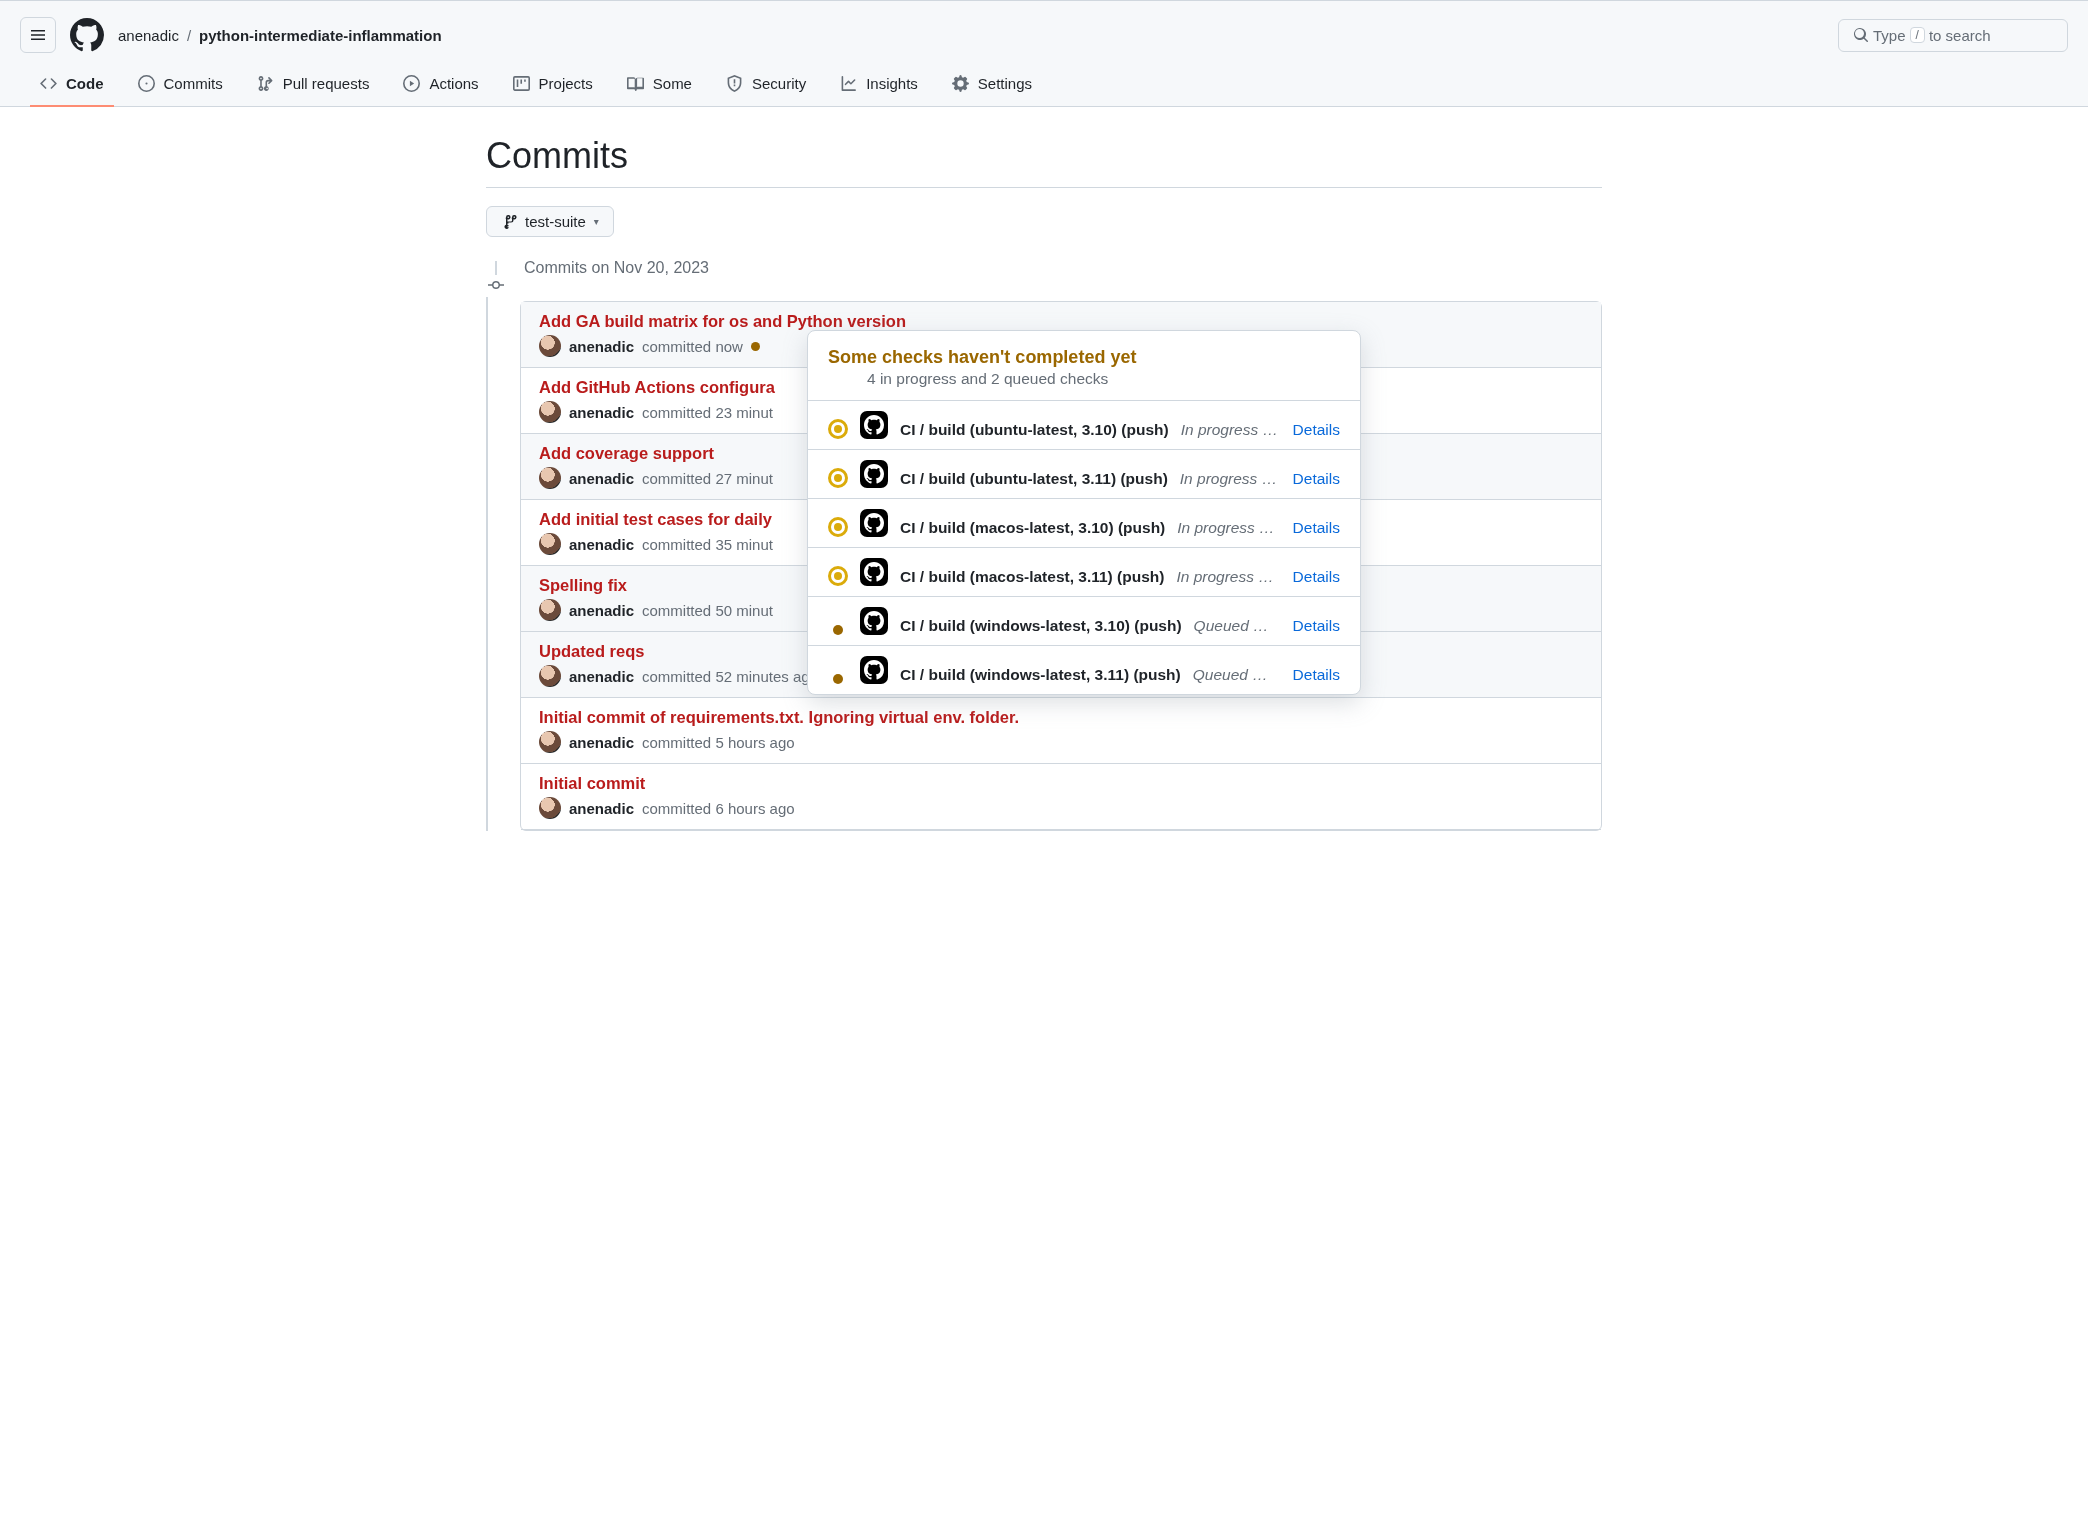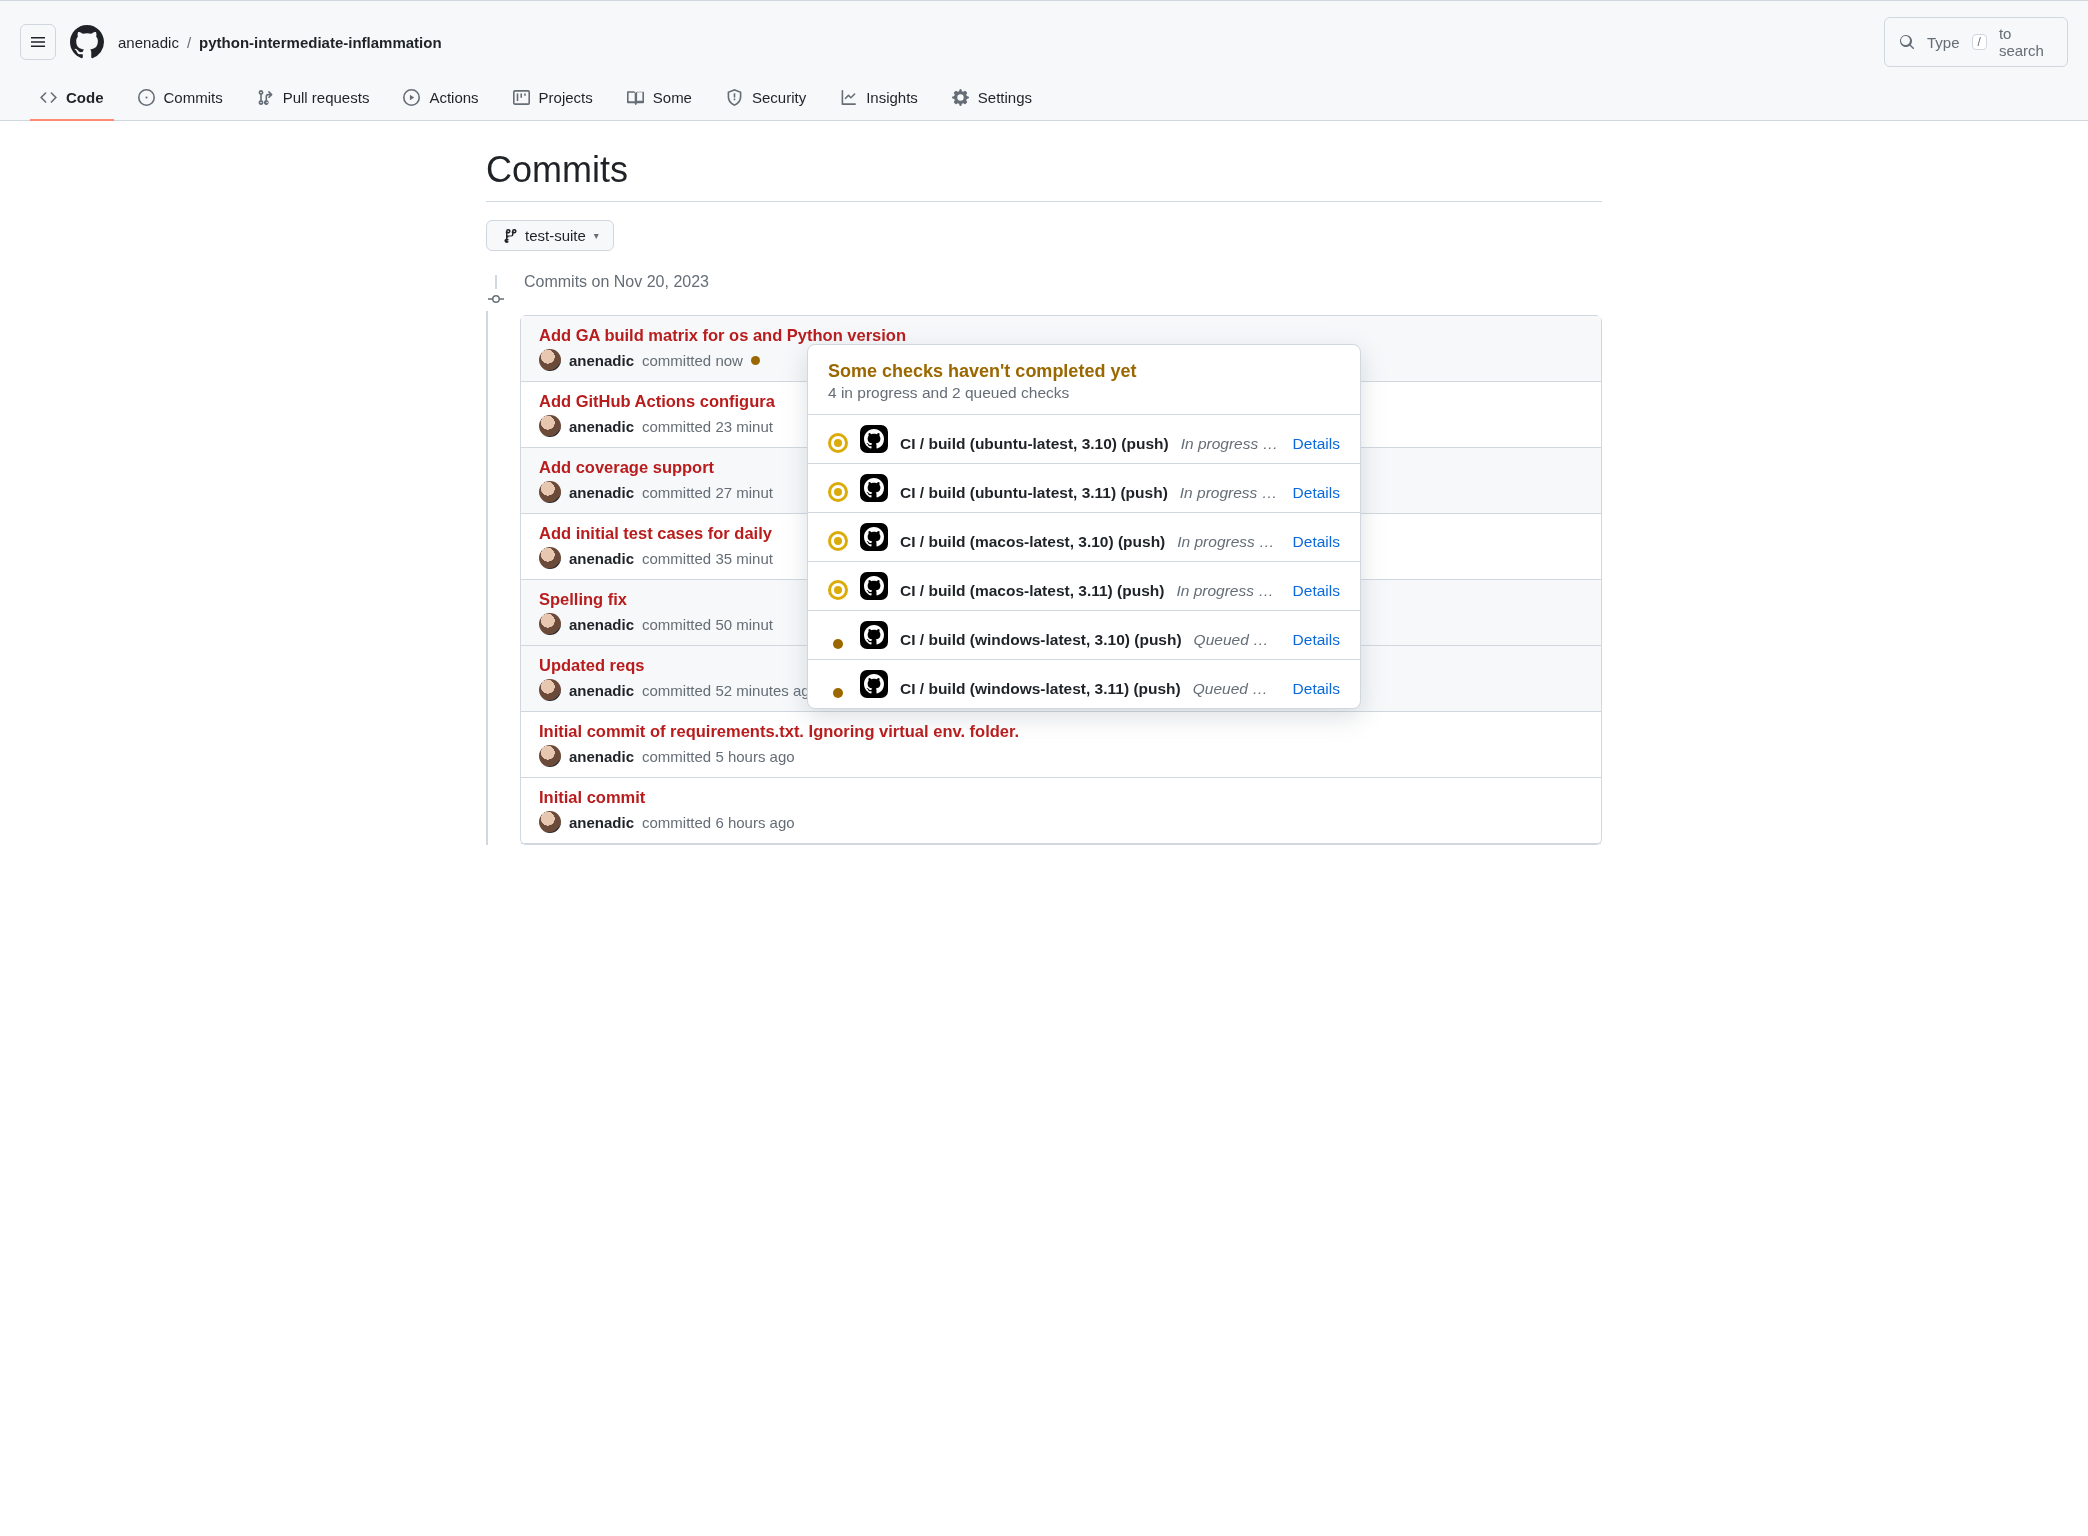--- a/index.html
+++ b/index.html
@@ -36,24 +36,24 @@
   .crumb a { color: #1f2328; text-decoration: none; }
   .crumb .sep { color: #656d76; }
   .crumb .repo { font-weight: 600; }
   .spacer { flex: 1; }
   .search-box {
     border: 1px solid #d0d7de;
     border-radius: 6px;
     padding: 7px 14px;
     display: flex;
     align-items: center;
-    gap: 12px;
+    gap: 4px;
     color: #656d76;
     background: #f6f8fa;
-    width: 184px;
+    width: 230px;
     cursor: text;
     font-size: 15px;
   }
   .kbd {
     border: 1px solid #d0d7de;
     border-radius: 4px;
     padding: 0 5px;
     font-size: 12px;
     background: #fff;
   }
@@ -188,20 +188,21 @@
   }
   .pop-title {
     color: #9a6700;
     font-weight: 600;
     font-size: 18px;
     margin-bottom: 2px;
   }
   .pop-sub {
     color: #656d76;
     font-size: 15.5px;
+    margin-left: 39px;
   }
   .check-row {
     padding: 10px 20px;
     border-top: 1px solid #d0d7de;
     display: flex;
     align-items: flex-end;
     gap: 12px;
     font-size: 15.5px;
   }
   .check-row:first-of-type { border-top: 1px solid #d0d7de; }

